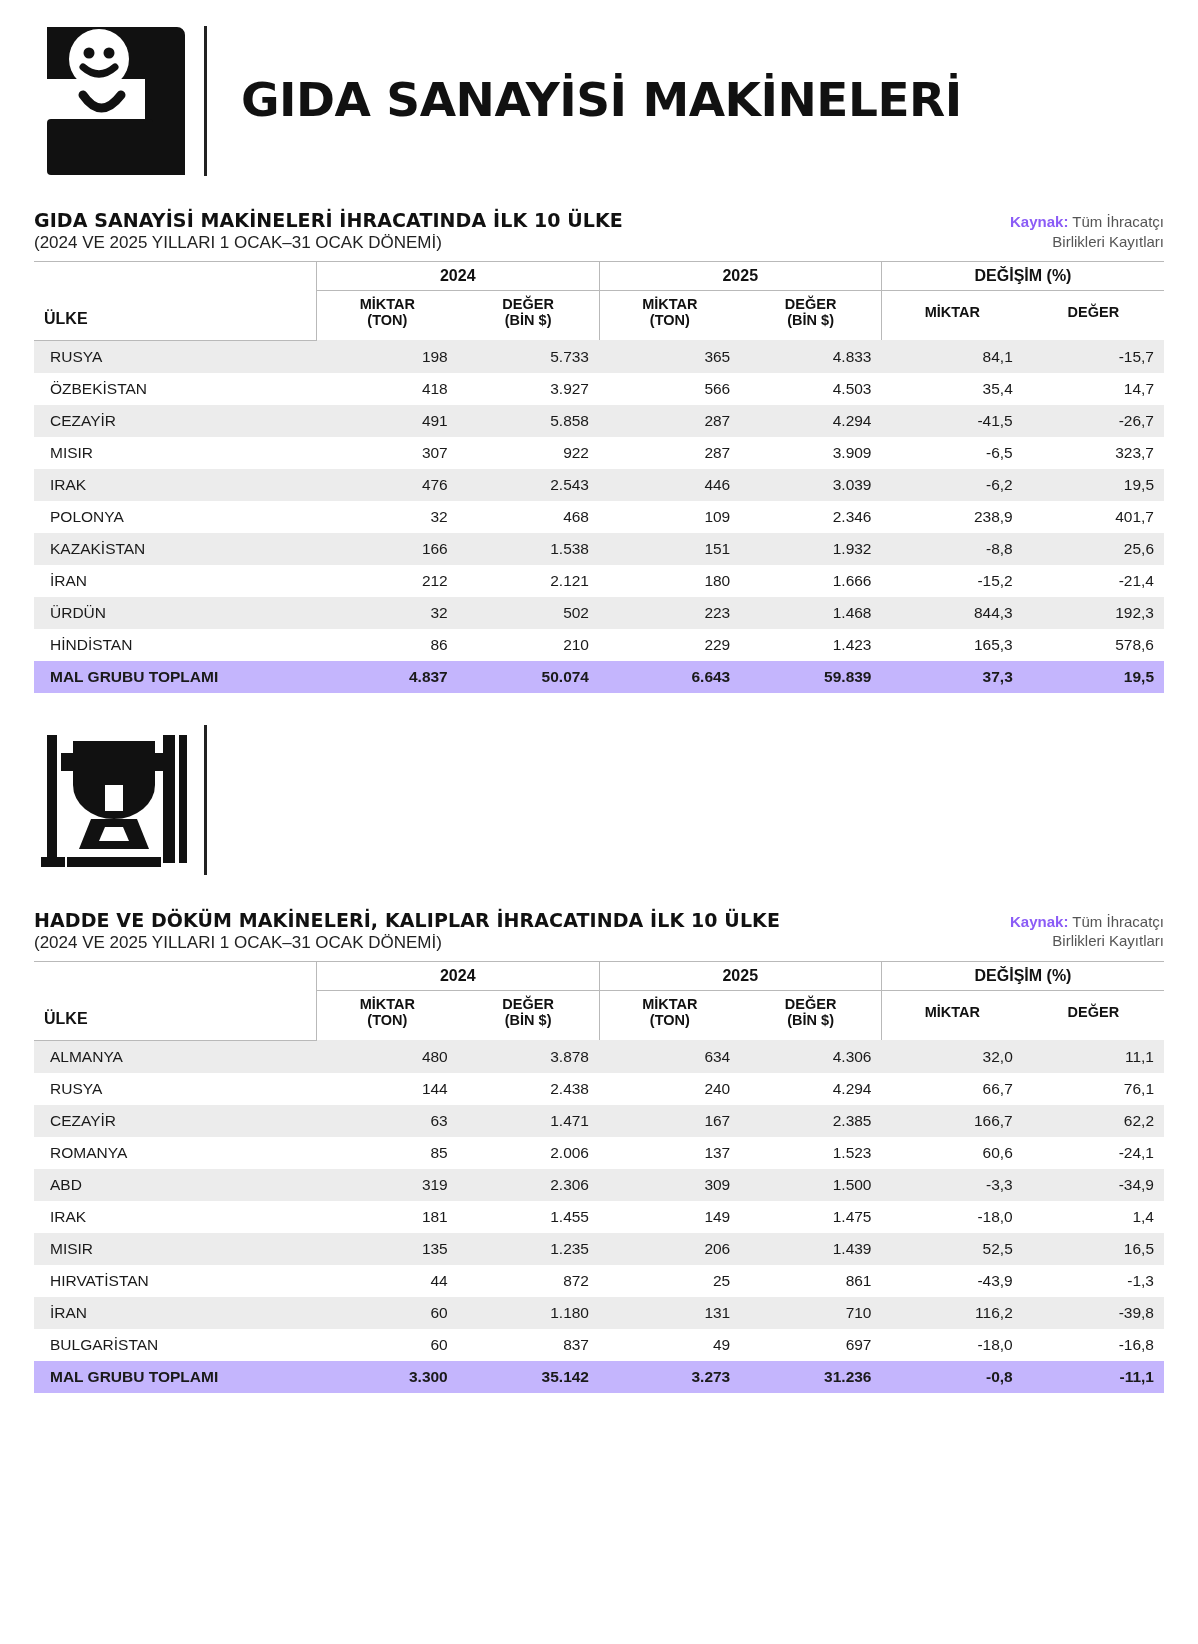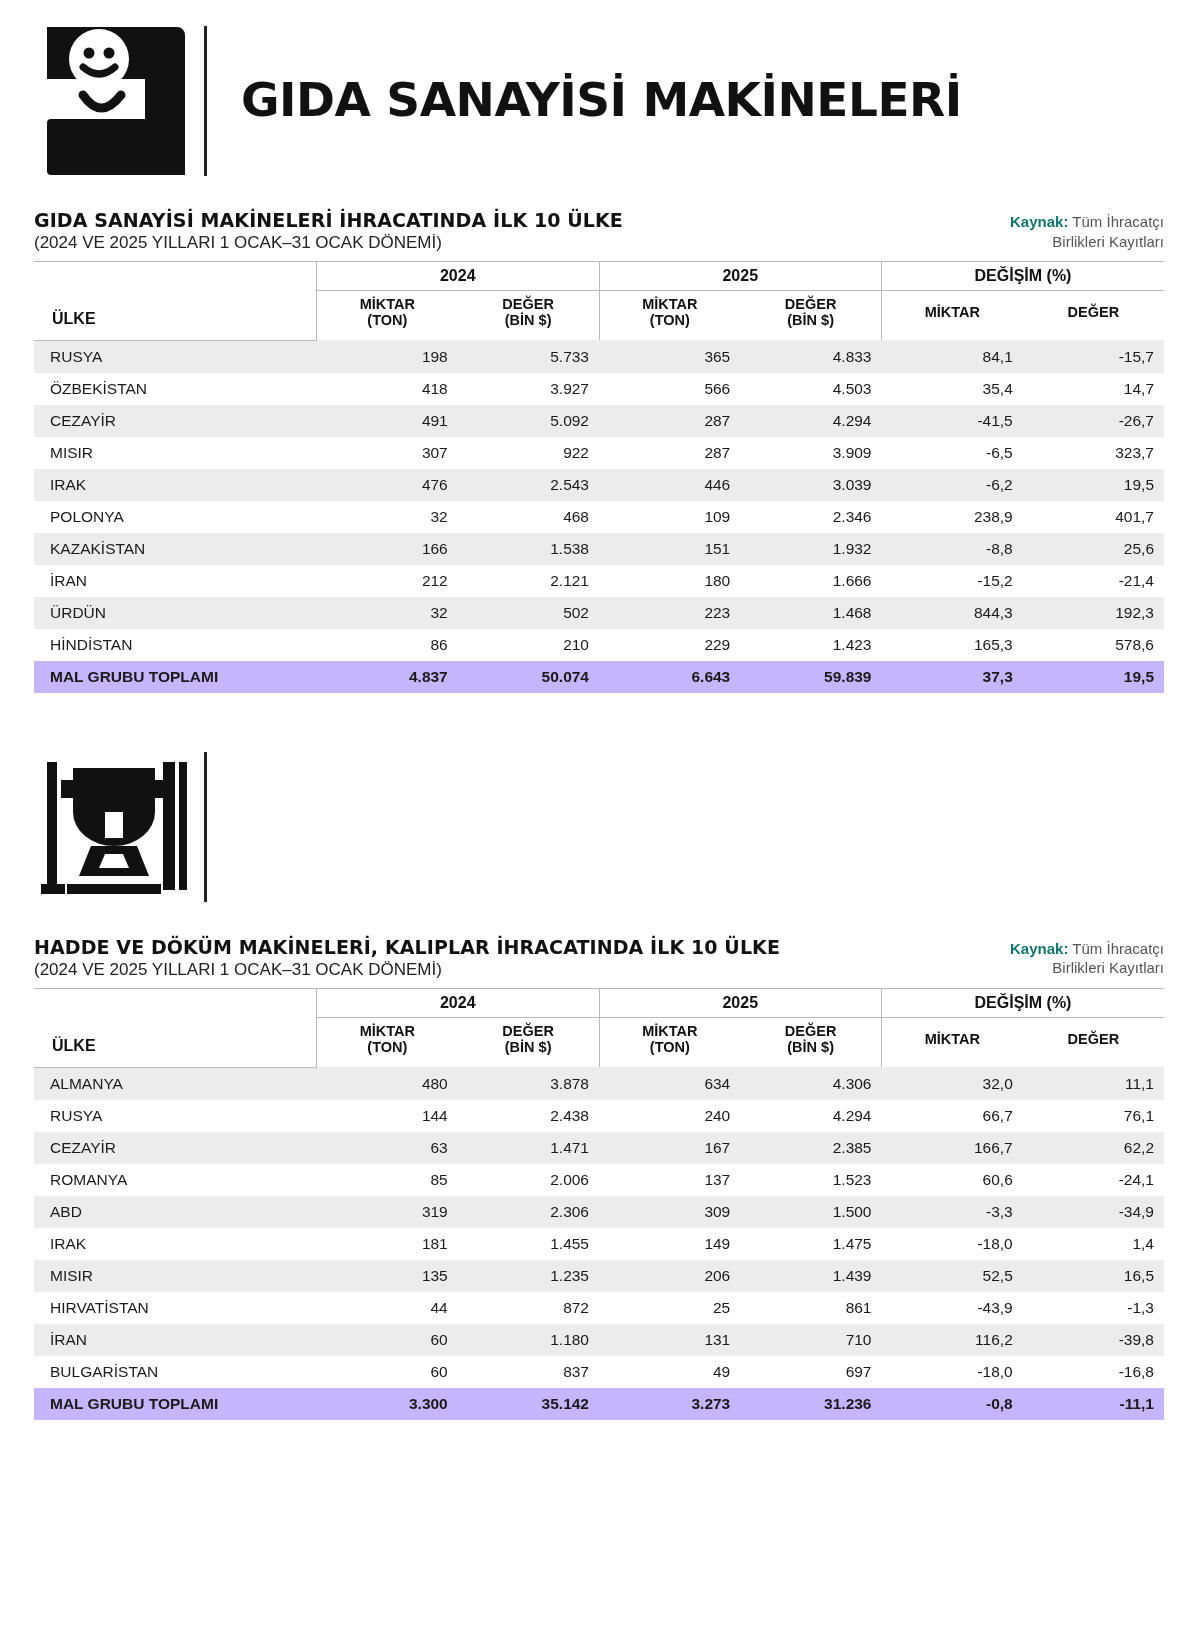--- a/index.html
+++ b/index.html
@@ -65,33 +65,33 @@
     margin-top: 2px;
     font-family: "Liberation Sans", sans-serif;
   }
   .cap-right {
     text-align: right;
     font-size: 15px;
     color: #555;
     line-height: 1.3;
     padding-top: 3px;
   }
-  .cap-right b { color: #0f766e; }
+  .cap-right b { color: #8b5cf6; }
 
   
   table {
     width: 100%;
     border-collapse: collapse;
     font-size: 15.5px;
   }
   thead th {
     font-weight: bold;
     font-size: 14.5px;
     color: #111;
-    padding: 5px 18px;
+    padding: 5px 10px;
     vertical-align: middle;
   }
   .hdr-top th {
     border-bottom: 1px solid #b9b9b9;
   }
   .hdr-year { text-align: center; font-size: 16px; }
   .vsep-l { border-left: 1px solid #b9b9b9; }
   .vsep-r { border-right: 1px solid #b9b9b9; }
   .ulke-head {
     text-align: left;
@@ -112,21 +112,21 @@
   tbody td.country {
     text-align: left;
     font-size: 15.5px;
     padding-left: 16px;
   }
   tbody tr.alt { background: #ececec; }
   tbody tr.total td {
     font-weight: bold;
     background: #c4b5fd;
   }
-  .tbl-wrap { margin-bottom: 52px; }
+  .tbl-wrap { margin-bottom: 25px; }
   .tbl-top-line { border-top: 1px solid #b9b9b9; }
   svg { display: block; }
 </style>
 </head>
 <body>
 
 <div class="sec-head">
   <div class="sec-icon">
     <svg width="150" height="155" viewBox="0 0 150 155" aria-hidden="true">
       <path fill="#111" d="M8 4 h130 a8 8 0 0 1 8 8 v140 h-40 V56 H8 Z"></path>
@@ -204,21 +204,21 @@
         <td>418</td>
         <td>3.927</td>
         <td>566</td>
         <td>4.503</td>
         <td>35,4</td>
         <td>14,7</td>
       </tr>
       <tr class="alt">
         <td class="country">CEZAYİR</td>
         <td>491</td>
-        <td>5.092</td>
+        <td>5.858</td>
         <td>287</td>
         <td>4.294</td>
         <td>-41,5</td>
         <td>-26,7</td>
       </tr>
       <tr>
         <td class="country">MISIR</td>
         <td>307</td>
         <td>922</td>
         <td>287</td>

